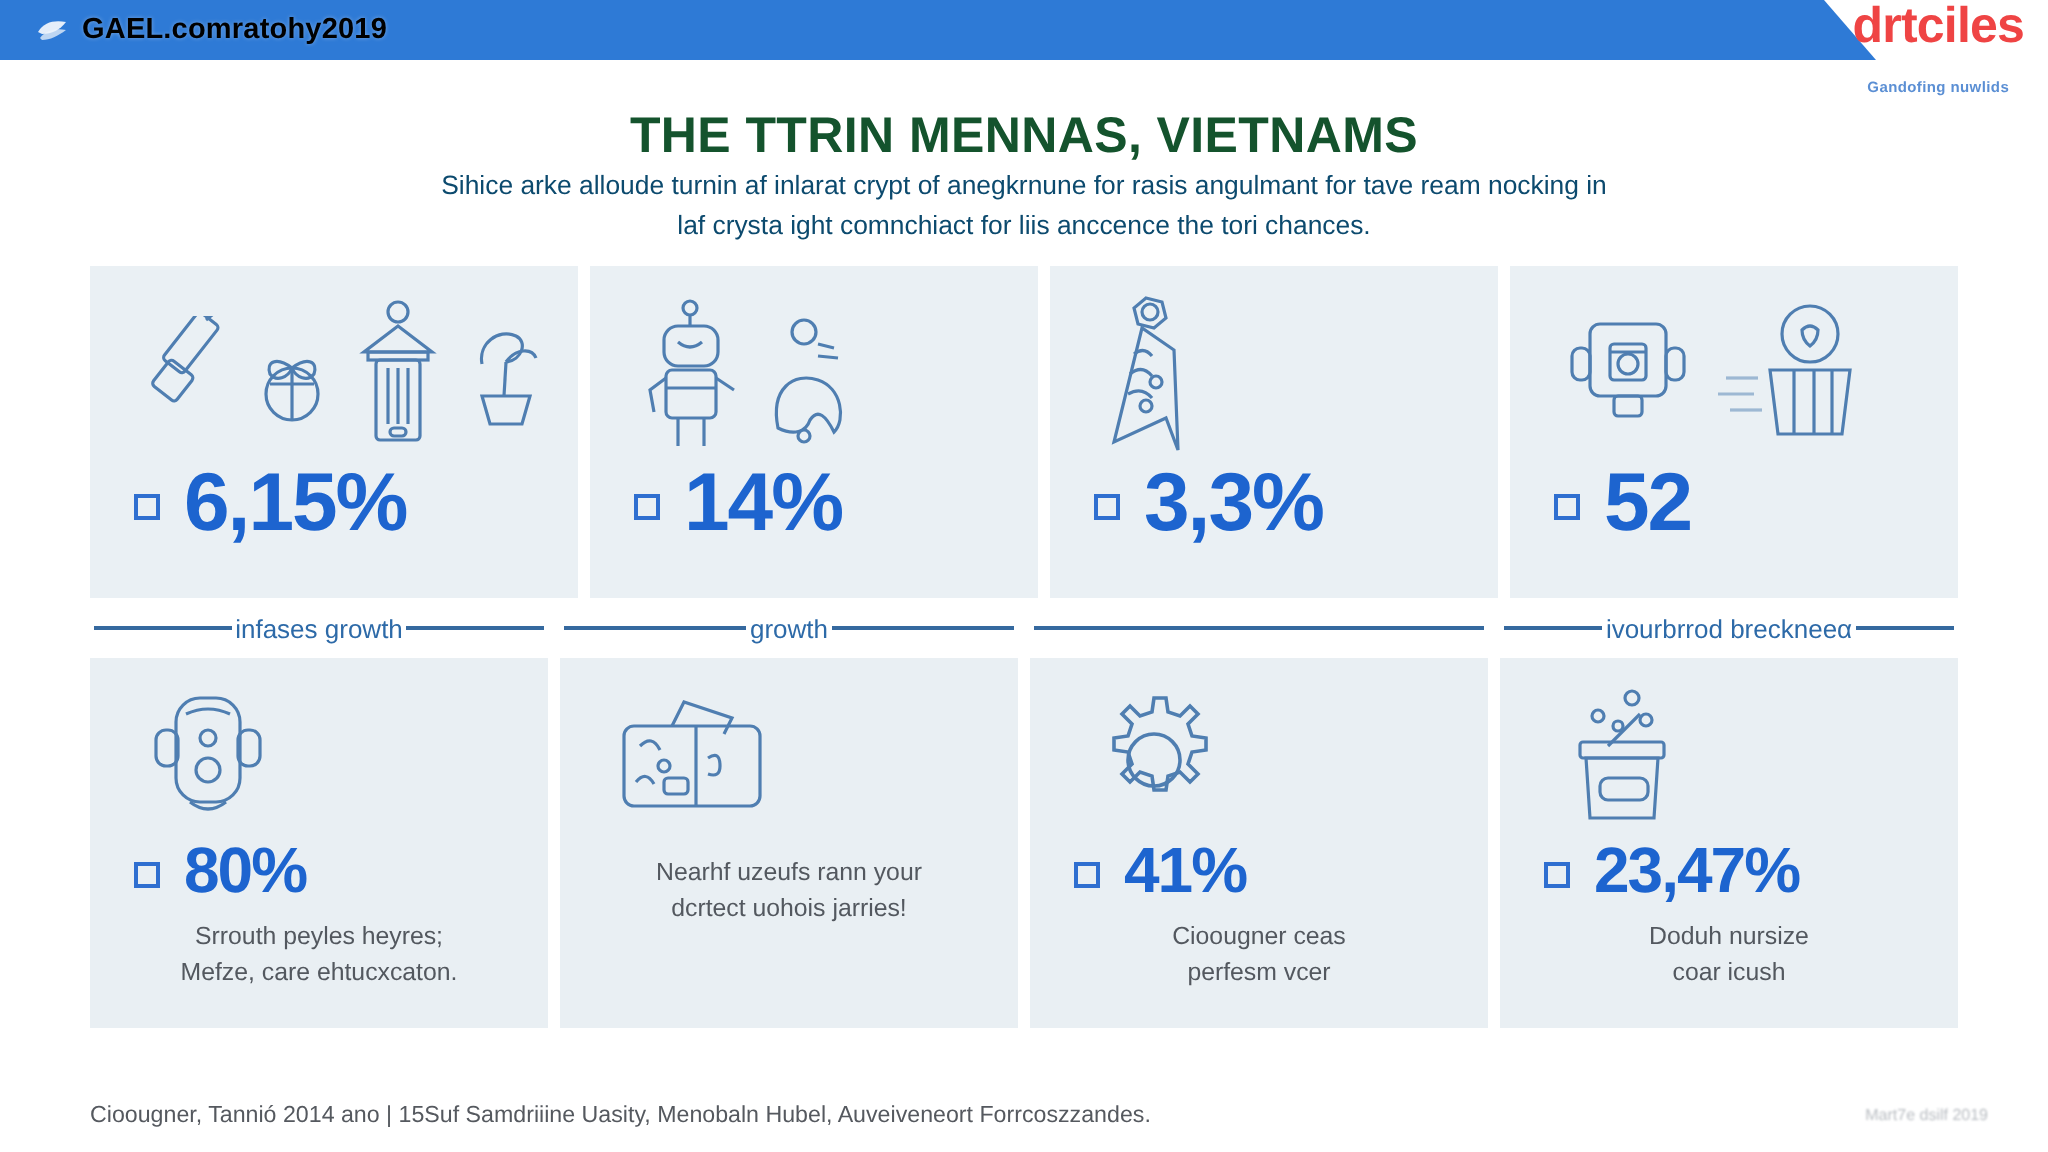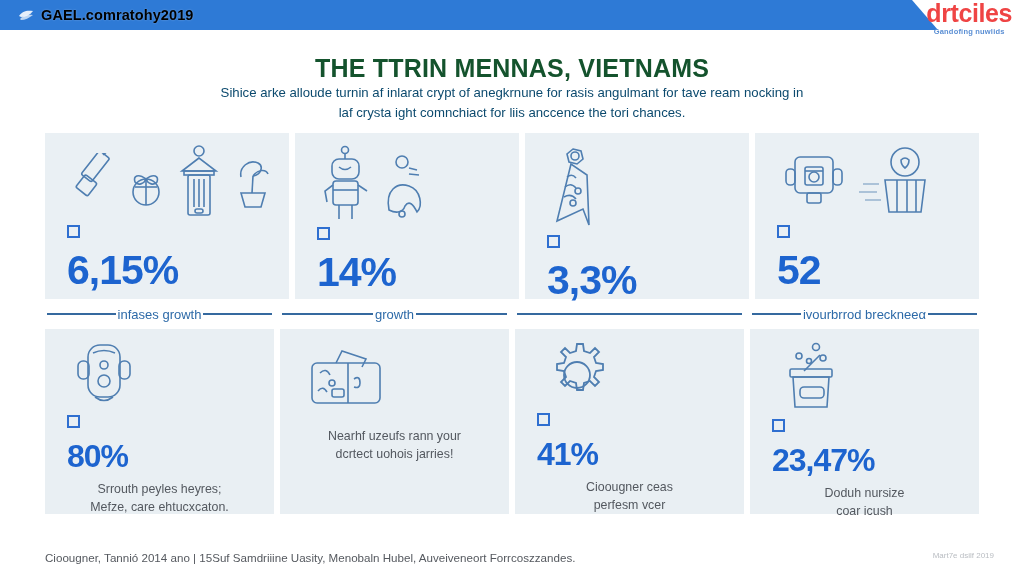--- a/index.html
+++ b/index.html
@@ -64,21 +64,21 @@
     color: #ef4444;
     font-size: 25px;
     font-weight: bold;
     letter-spacing: -0.4px;
   }
   .corner-logo-tag {
     color: #5b8fd4;
     font-size: 7.5px;
     font-weight: bold;
     letter-spacing: .2px;
-    margin-top: 2px;
+    margin-top: 14px;
     filter: blur(.25px);
   }
 
   
   .title-block {
     position: absolute;
     top: 38px; left: 0; right: 0;
     text-align: center;
   }
   .infographic-title {
@@ -129,24 +129,23 @@
   }
   .row-two .card-icon-area { height: 78px; }
 
   .card-icon {
     opacity: .88;
   }
   .card-icon svg { display: block; }
 
   .card-value-row {
     display: flex;
-    align-items: flex-start;
+    align-items: center;
     gap: 12px;
     padding-left: 8px;
-    flex-direction: column;
   }
   .value-bullet {
     width: 13px; height: 13px;
     border: 2px solid #2f6fd0;
     flex: none;
     margin-top: 4px;
   }
   .stat-value {
     font-size: 41px;
     font-weight: bold;
@@ -194,21 +193,21 @@
   }
   .divider-cell.no-label .rule { flex: 1; }
 
   
   .footer {
     position: absolute;
     left: 45px;
     right: 30px;
     bottom: 12px;
     display: flex;
-    align-items: flex-start;
+    align-items: center;
     justify-content: space-between;
   }
   .footer-note {
     font-size: 11.6px;
     color: #55595f;
     filter: blur(.25px);
   }
   .footer-credit {
     font-size: 8px;
     color: #b9bdc2;

